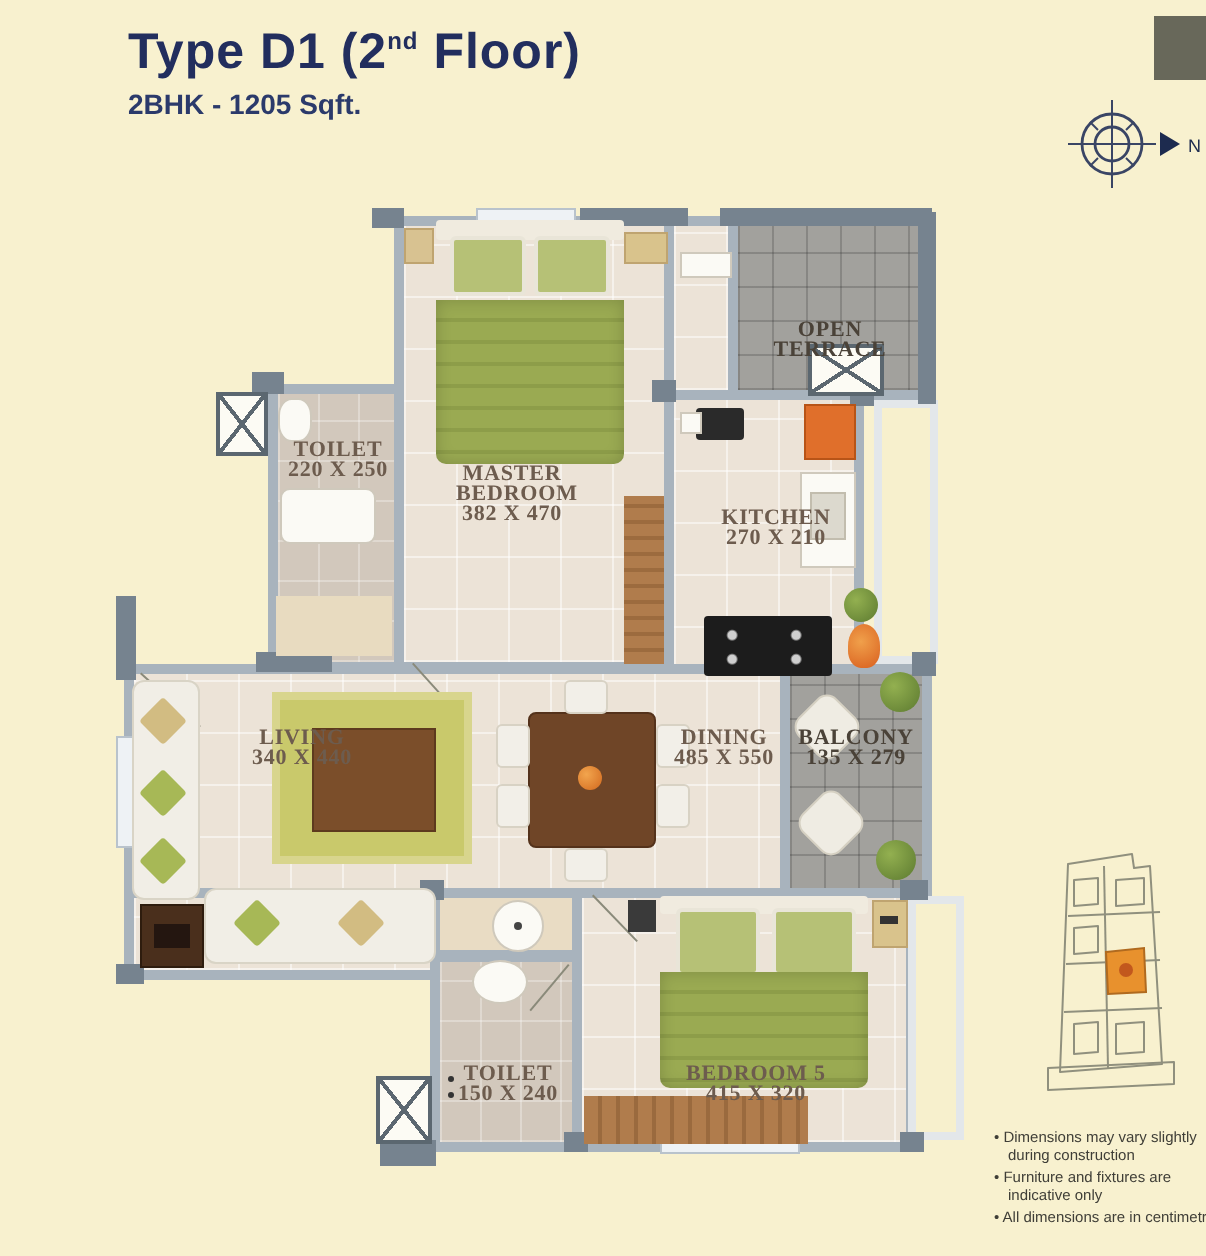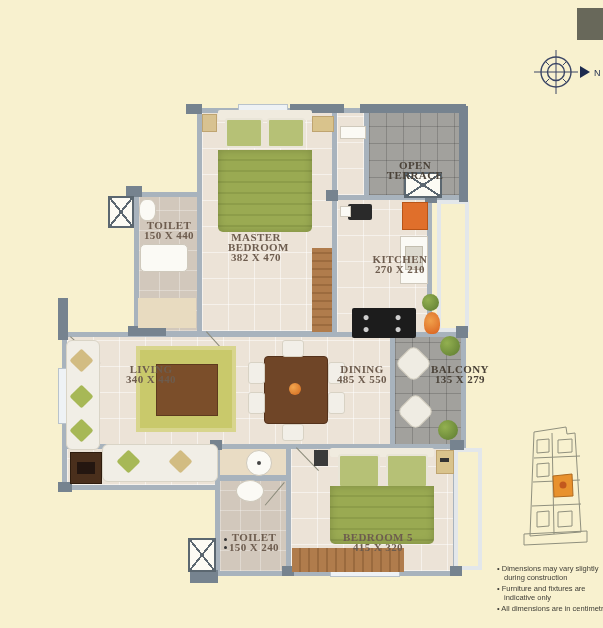--- a/index.html
+++ b/index.html
@@ -52,20 +52,22 @@
   .note.nowrap{white-space:nowrap;}
 </style>
 </head>
 <body>
 
 <div class="page">
 
   <div class="corner-block"></div>
 
   <div class="hdr">
+    <div class="title"><span>Type D1 (2</span><sup>nd</sup><span> Floor)</span></div>
+    <div class="sub">2BHK - 1205 Sqft.</div>
   </div>
 
   <svg style="position:absolute;left:532px;top:44px;" width="72" height="56" viewBox="0 0 72 56">
     <circle cx="24" cy="28" r="15" fill="none" stroke="#3a4565" stroke-width="1.4"></circle>
     <circle cx="24" cy="28" r="8.5" fill="none" stroke="#3a4565" stroke-width="1.4"></circle>
     <line x1="2" y1="28" x2="46" y2="28" stroke="#3a4565" stroke-width="1"></line>
     <line x1="24" y1="6" x2="24" y2="50" stroke="#3a4565" stroke-width="1"></line>
     <line x1="13" y1="17" x2="17" y2="21" stroke="#3a4565" stroke-width="1"></line>
     <line x1="31" y1="35" x2="35" y2="39" stroke="#3a4565" stroke-width="1"></line>
     <line x1="13" y1="39" x2="17" y2="35" stroke="#3a4565" stroke-width="1"></line>
@@ -192,42 +194,42 @@
       <div class="blanket" style="left:0;top:38px;width:104px;height:58px;"></div>
     </div>
     <div class="fur" style="left:314px;top:450px;width:14px;height:16px;background:#3a3a3a;"></div>
     <div class="fur" style="left:436px;top:450px;width:16px;height:22px;background:#d9c38c;border:1px solid #bfa470;">
       <div style="position:absolute;left:3px;top:7px;width:9px;height:4px;background:#333;"></div>
     </div>
     <div class="fur wood-h" style="left:292px;top:548px;width:112px;height:24px;"></div>
 
     <div class="label" style="left:138px;top:220px;width:62px;">
       <div>TOILET</div>
-      <div>150 X 440</div>
+      <div>220 X 250</div>
     </div>
     <div class="label" style="left:228px;top:232px;width:56px;">
       <div>MASTER BEDROOM</div>
       <div>382 X 470</div>
     </div>
     <div class="label dark" style="left:372px;top:160px;width:86px;">
       <div>OPEN TERRACE</div>
     </div>
-    <div class="label" style="left:364px;top:254px;width:72px;">
+    <div class="label" style="left:352px;top:254px;width:72px;">
       <div>KITCHEN</div>
       <div>270 X 210</div>
     </div>
     <div class="label" style="left:116px;top:364px;width:70px;">
       <div>LIVING</div>
       <div>340 X 440</div>
     </div>
     <div class="label" style="left:326px;top:364px;width:72px;">
       <div>DINING</div>
       <div>485 X 550</div>
     </div>
-    <div class="label dark" style="left:396px;top:364px;width:64px;padding-left:32px;">
+    <div class="label dark" style="left:396px;top:364px;width:64px;">
       <div>BALCONY</div>
       <div>135 X 279</div>
     </div>
     <div class="label" style="left:222px;top:532px;width:64px;">
       <div>TOILET</div>
       <div>150 X 240</div>
     </div>
     <div class="label" style="left:336px;top:532px;width:84px;">
       <div>BEDROOM 5</div>
       <div>415 X 320</div>

